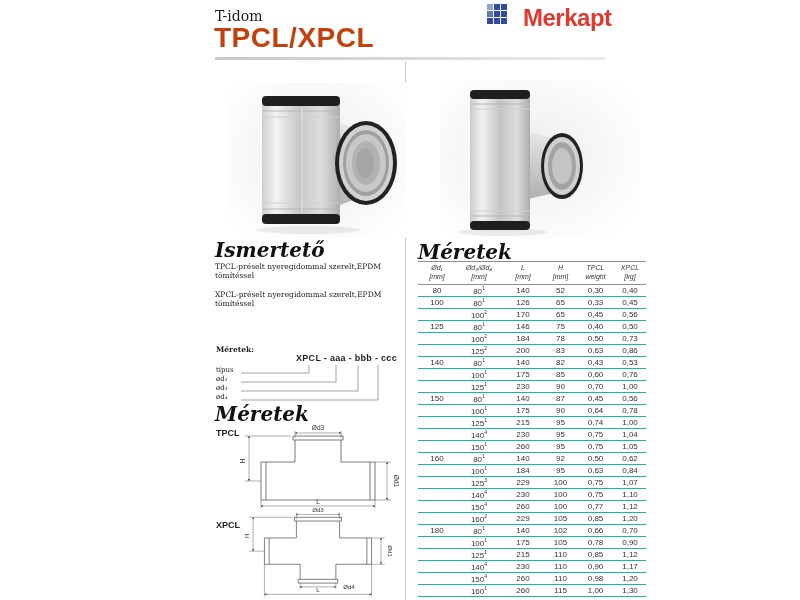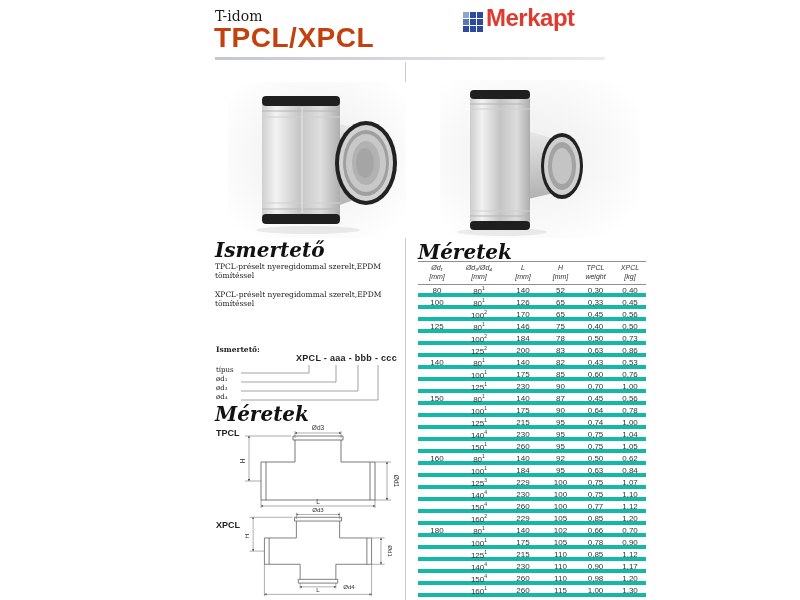--- a/index.html
+++ b/index.html
@@ -3,21 +3,21 @@
 <meta charset="utf-8">
 <style>
   html,body{margin:0;padding:0;background:#fff;}
   .page{position:relative;width:800px;height:600px;background:#ffffff;overflow:hidden;
         font-family:"Liberation Sans",sans-serif;color:#222;}
   .abs{position:absolute;}
 
   
   .kicker{left:215px;top:8px;font-family:"DejaVu Serif",serif;font-size:14px;color:#1c1c1c;}
   .title{left:214px;top:22px;font-size:28px;font-weight:bold;letter-spacing:.5px;color:#c2410c;}
-  .brand{left:463px;top:4px;display:flex;align-items:flex-end;gap:3px;}
+  .brand{left:487px;top:4px;display:flex;align-items:flex-start;gap:16px;}
   .brand-grid{display:grid;grid-template-columns:6px 6px 6px;grid-template-rows:6px 6px 6px;gap:1px;}
   .brand-grid i{display:block;}
   .brand-name{font-size:24px;font-weight:bold;color:#e03a2f;letter-spacing:-0.5px;}
   .hrule{left:215px;top:57px;width:390px;height:3px;
          background:linear-gradient(to right,#c3c7cf,#e9ebef);}
   .vrule{left:405px;top:62px;width:1px;height:538px;background:#c9c9c9;}
 
   
   .h-serif{font-family:"DejaVu Serif",serif;font-style:italic;font-weight:bold;font-size:20px;color:#111;}
   .about-head{left:215px;top:238px;}
@@ -31,21 +31,21 @@
   .dim-head-left{left:215px;top:402px;}
   .drw-label{font-size:9px;font-weight:bold;color:#222;}
 
   
   .dim-head-right{left:418px;top:240px;}
   .dim-table{left:418px;top:261px;width:228px;color:#333;}
   .thead{display:grid;grid-template-columns:38px 46px 42px 33px 37px 32px;
          border-top:1px solid #8f8f8f;border-bottom:1px solid #8f8f8f;padding:2px 0 3px 0;}
   .th{text-align:center;font-style:italic;font-size:7px;line-height:8.5px;color:#333;}
   .trow{display:grid;grid-template-columns:38px 46px 42px 33px 37px 32px;
-        border-bottom:4px solid #14b8a6;height:12px;box-sizing:border-box;align-items:center;}
+        border-bottom:1px solid #14b8a6;height:12px;box-sizing:border-box;align-items:center;}
   .td{text-align:center;font-size:8px;color:#333;}
   .td sup{font-size:5px;}
 
   svg text{font-family:"Liberation Sans",sans-serif;}
 </style>
 </head>
 <body>
 
 <div class="page">
 
@@ -142,21 +142,21 @@
     <ellipse cx="122" cy="86" rx="14" ry="24" fill="#a3a3a3"></ellipse>
     <ellipse cx="122" cy="86" rx="10" ry="18" fill="#c4c4c4"></ellipse>
   </svg>
 
   <div class="abs h-serif about-head">Ismertető</div>
   <div class="abs about">
     <p>TPCL-préselt nyeregidommal szerelt,EPDM tömítéssel</p>
     <p>XPCL-préselt nyeregidommal szerelt,EPDM tömítéssel</p>
   </div>
 
-  <div class="abs ord-label">Ismertető:</div>
+  <div class="abs ord-label">Méretek:</div>
   <div class="abs ord-code">XPCL - aaa - bbb - ccc</div>
   <div class="abs legend">
     <div>típus</div>
     <div>ød₁</div>
     <div>ød₃</div>
     <div>ød₄</div>
   </div>
   <svg class="abs" style="left:215px;top:352px" width="185" height="52" viewBox="0 0 185 52">
     <g stroke="#666" stroke-width="0.6" fill="none">
       <path d="M26,21 H94 V13"></path>

